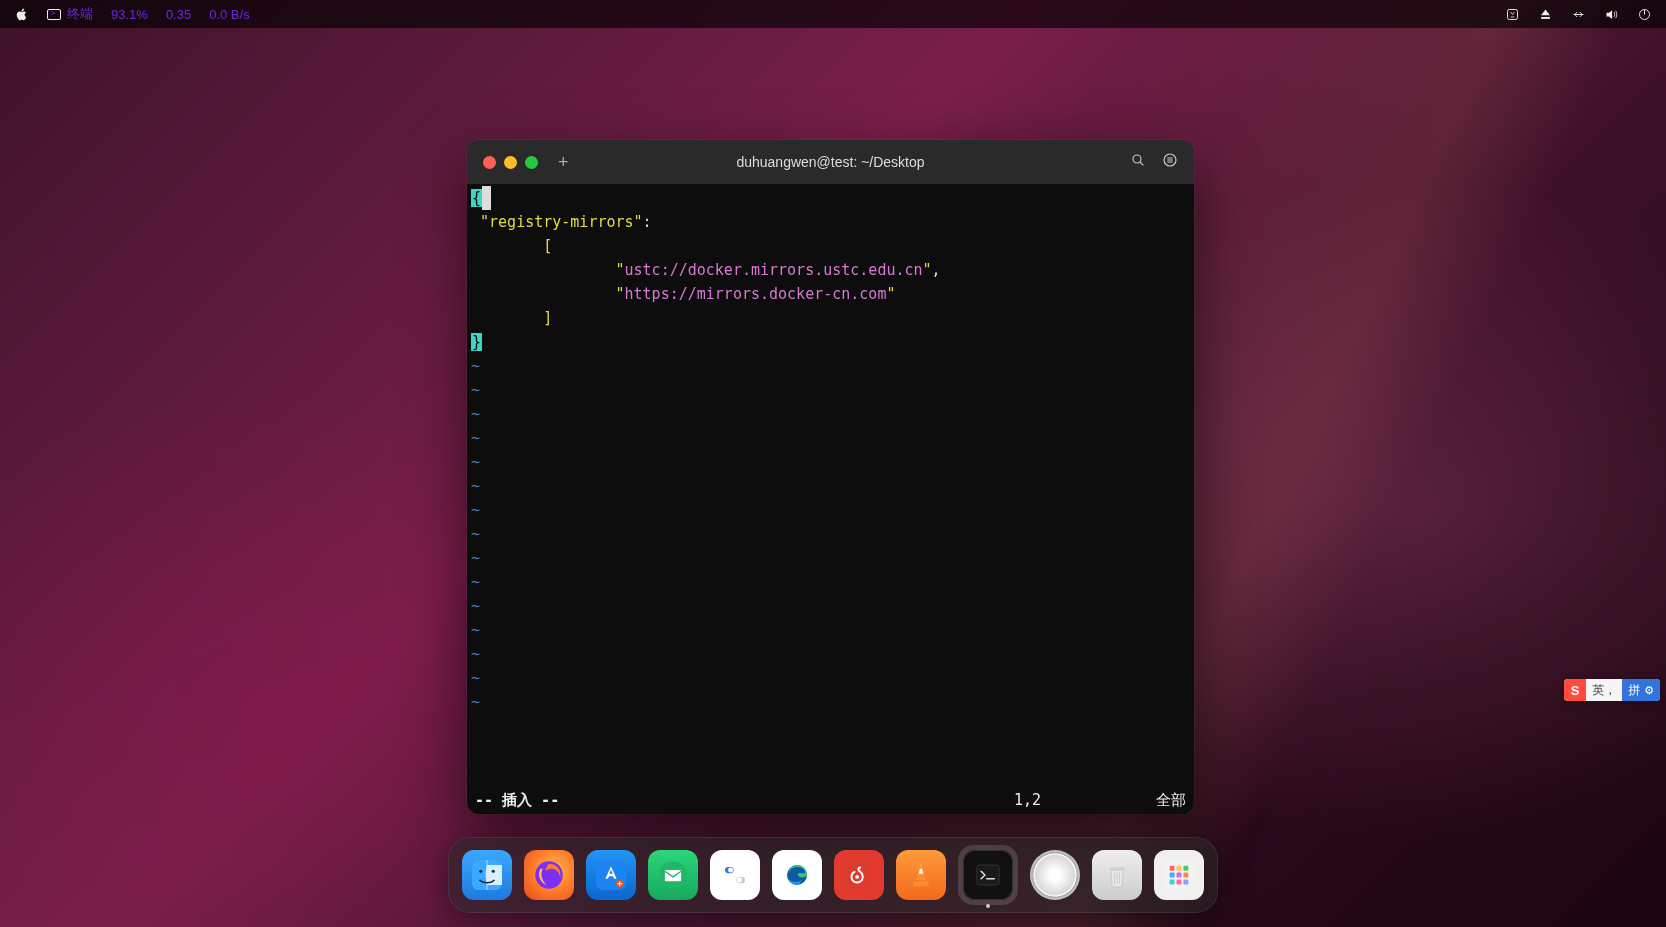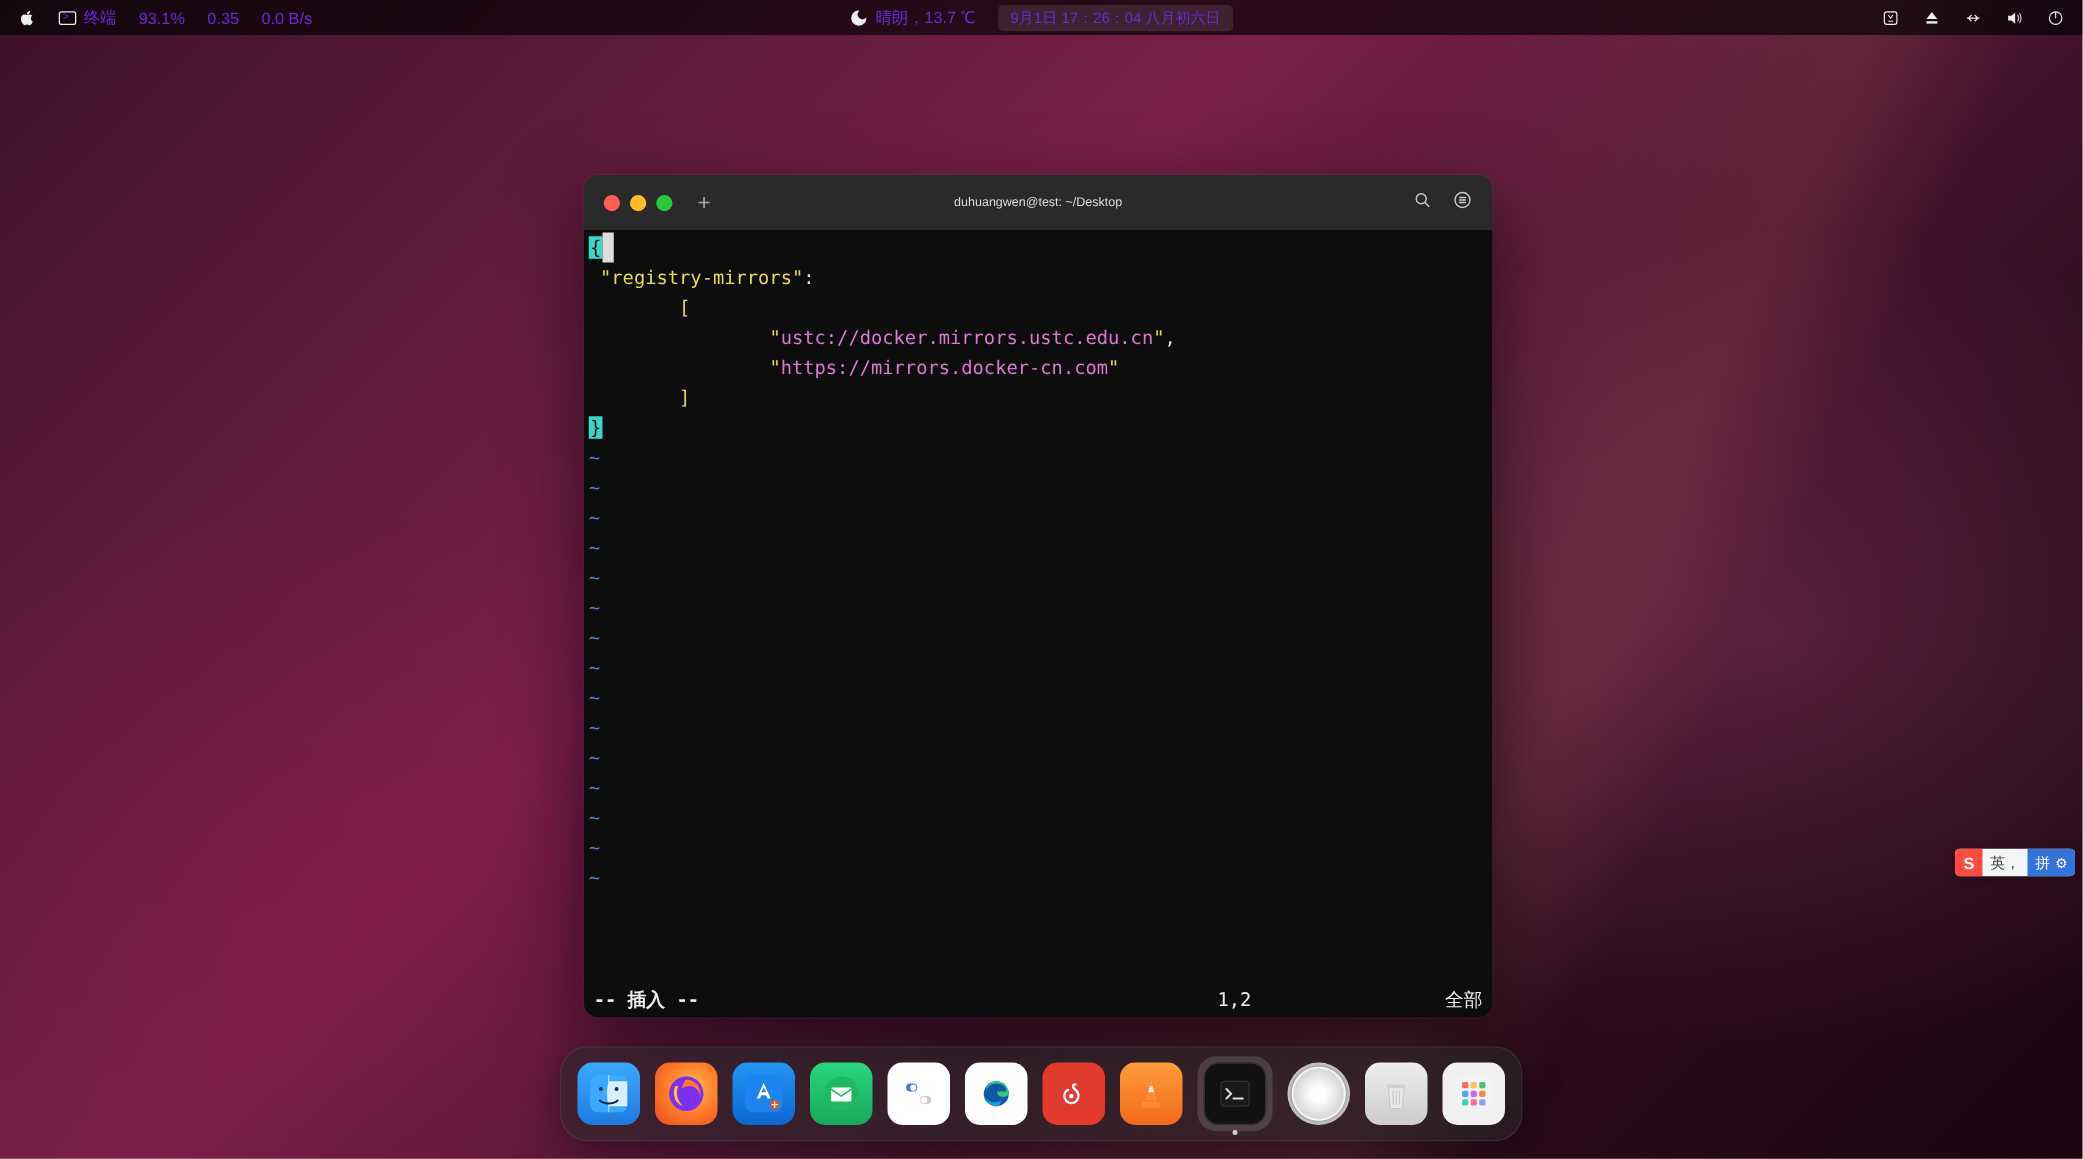--- a/index.html
+++ b/index.html
@@ -55,21 +55,21 @@
   display: flex; align-items: center;
   padding: 0 16px;
   position: relative;
 }
 .traffic-lights { display: flex; gap: 8px; }
 .tl { width: 13px; height: 13px; border-radius: 50%; }
 .tl.red { background: #ff5f56; }
 .tl.yellow { background: #ffbd2e; }
 .tl.green { background: #27c93f; }
 .new-tab { margin-left: 20px; color: #aaa; font-size: 18px; font-weight: 300; cursor: pointer; }
-.win-title { position: absolute; left: 50%; transform: translateX(-50%); color: #ddd; font-size: 10px; }
+.win-title { position: absolute; left: 50%; transform: translateX(-50%); color: #ddd; font-size: 14px; }
 .titlebar-right { position: absolute; right: 16px; display: flex; gap: 16px; }
 .titlebar-right svg { width: 16px; height: 16px; stroke: #ccc; fill: none; stroke-width: 1.7; }
 
 .terminal-body {
   flex: 1;
   background: #0d0d0d;
   font-family: "Menlo", "Consolas", monospace;
   font-size: 15px;
   line-height: 24px;
   color: #ddd;
@@ -82,21 +82,21 @@
 .key { color: #e6db4a; }
 .str-url { color: #d979d1; }
 .quote { color: #e6db4a; }
 .colon { color: #ddd; }
 .punc { color: #e6db4a; }
 .tilde { color: #5a7ec7; padding: 0 4px; }
 .statusbar {
   position: absolute; bottom: 2px; left: 0; right: 0;
   display: flex; padding: 0 8px;
   color: #eee; font-weight: bold;
-  font-family: "Menlo", "Consolas", monospace; font-size: 15px; gap: 40px;
+  font-family: "Menlo", "Consolas", monospace; font-size: 15px;
 }
 .statusbar .mode { flex: 0 0 auto; }
 .statusbar .pos { margin-left: auto; margin-right: 91px; font-weight: normal; }
 .statusbar .pct { font-weight: normal; margin-left: 24px; }
 
 
 .dock {
   position: absolute;
   bottom: 14px; left: 50%; transform: translateX(-50%);
   height: 76px;
@@ -157,31 +157,20 @@
           <path d="M17.05 20.28c-.98.95-2.05.88-3.08.4-1.09-.5-2.08-.52-3.23 0-1.44.66-2.2.53-3.08-.4C2.79 15.25 3.51 7.59 9.05 7.31c1.35.07 2.29.74 3.08.79 1.18-.24 2.31-.93 3.57-.84 1.51.12 2.65.72 3.4 1.8-3.12 1.87-2.38 5.98.48 7.13-.68 1.8-1.56 3.58-2.53 4.09zM12.03 7.25C11.88 4.75 13.94 2.73 16.25 2.5c.33 2.75-2.44 4.91-4.22 4.75z"></path>
         </svg>
     </span>
     <span class="mb-item">
       <span class="terminal-glyph"></span>
       <span>终端</span>
     </span>
     <span>93.1%</span>
     <span>0.35</span>
     <span>0.0 B/s</span>
-  </div>
-  <div class="menubar-center">
-    <span class="mb-item">
-      <span class="mb-icon">
-        <svg viewBox="0 0 24 24">
-            <path d="M21 12.79A9 9 0 1 1 11.21 3 7 7 0 0 0 21 12.79z" fill="#eee"></path>
-          </svg>
-      </span>
-      <span>晴朗，13.7 ℃</span>
-    </span>
-    <span class="date-pill">9月1日  17：26：04   八月初六日</span>
   </div>
   <div class="menubar-right">
     <span class="mb-icon">
       <svg viewBox="0 0 24 24">
           <rect x="4" y="4" width="16" height="16" rx="3"></rect>
           <path d="M9 8l3 4 3-4M9 16h6" stroke-width="1.3"></path>
         </svg>
     </span>
     <span class="mb-icon fill">
       <svg viewBox="0 0 24 24">

